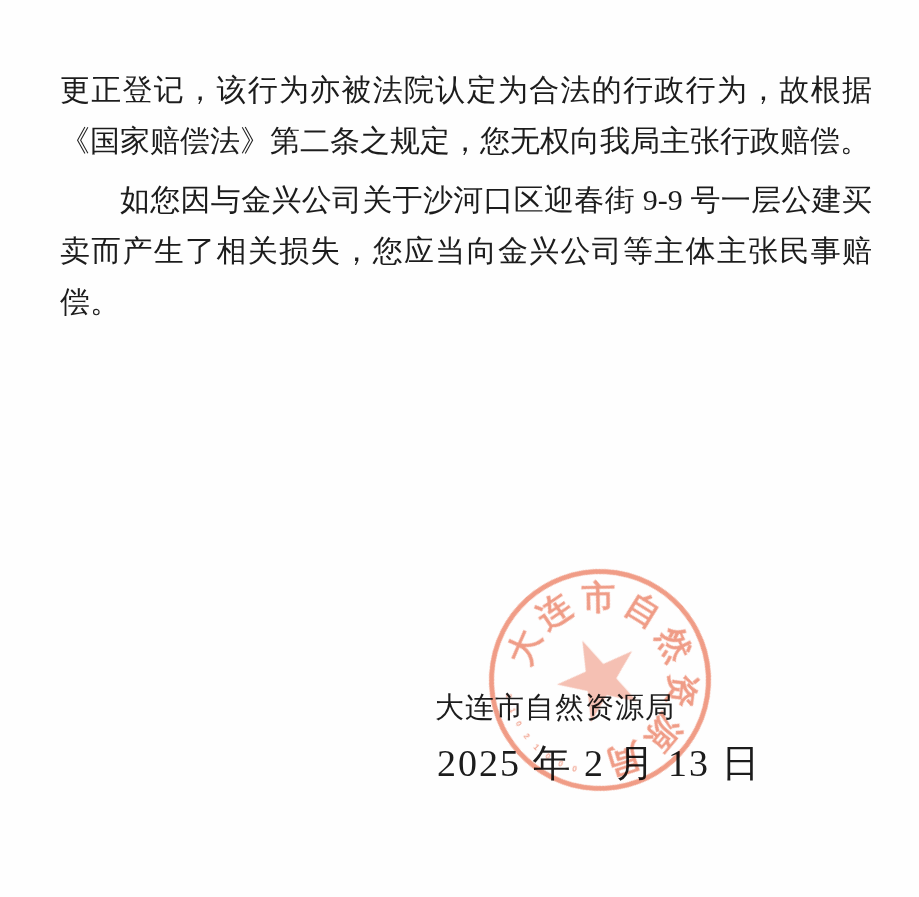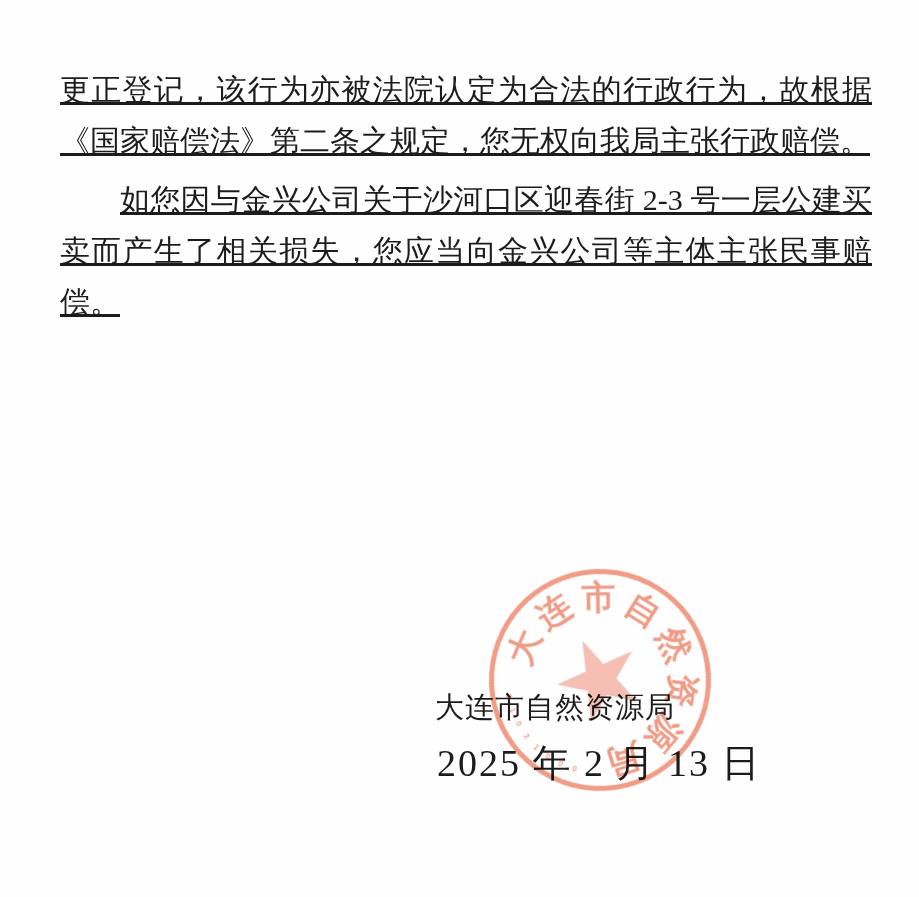--- a/index.html
+++ b/index.html
@@ -9,21 +9,20 @@
     font-family:"Liberation Serif","DejaVu Serif",serif;
   }
   .page{
     position:relative;width:919px;height:897px;overflow:hidden;background:#fefefe;
   }
   .body-text{
     position:absolute;left:60px;top:64px;width:812px;
     font-size:30px;line-height:51px;color:#1c1c1c;
     text-align:justify;text-justify:inter-ideograph;
     z-index:1;
-    text-decoration:underline;
   }
   .body-text p{margin:0 0 8px 0;}
   .body-text p.indent{text-indent:2em;}
   .sig-issuer{
     position:absolute;left:435px;top:688px;
     font-size:29px;line-height:38px;color:#1c1c1c;letter-spacing:1px;z-index:1;
   }
   .sig-date{
     position:absolute;left:437px;top:744px;
     font-size:38px;line-height:38px;color:#1c1c1c;letter-spacing:2px;z-index:1;
@@ -58,21 +57,21 @@
     opacity:0.5;
   }
 </style>
 </head>
 <body>
 
 <div class="page">
 
   <div class="body-text">
     <p>更正登记，该行为亦被法院认定为合法的行政行为，故根据《国家赔偿法》第二条之规定，您无权向我局主张行政赔偿。</p>
-    <p class="indent">如您因与金兴公司关于沙河口区迎春街 2-3 号一层公建买卖而产生了相关损失，您应当向金兴公司等主体主张民事赔偿。</p>
+    <p class="indent">如您因与金兴公司关于沙河口区迎春街 9-9 号一层公建买卖而产生了相关损失，您应当向金兴公司等主体主张民事赔偿。</p>
   </div>
 
   <div class="sig-issuer">大连市自然资源局</div>
 
   <div class="sig-date">2025 年 2 月 13 日</div>
 
   <div class="seal" style="color: rgb(236, 122, 93);">
     <div class="seal-ring"></div>
     <div class="seal-ring-text">
         <span class="seal-char" style="transform: rotate(-114.5deg) translateY(-82px);">大</span>

